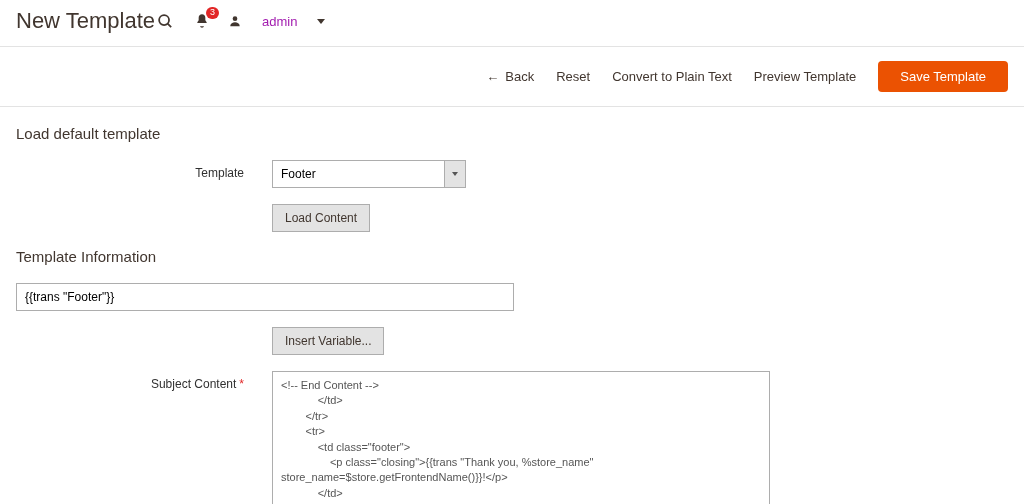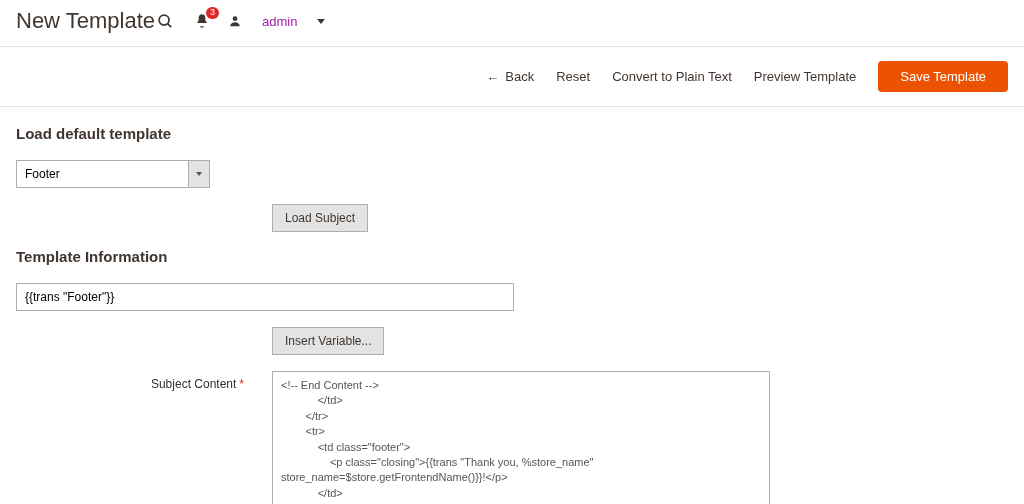--- a/index.html
+++ b/index.html
@@ -90,21 +90,21 @@
       padding: 8px 22px;
       font-size: 13px;
       cursor: pointer;
       border-radius: 4px;
     }
     .content {
       padding: 18px 16px;
     }
     .section-title {
       font-size: 15px;
-      font-weight: 700;
+      font-weight: 400;
       color: #41362f;
       margin-bottom: 18px;
     }
     .form-row {
       display: flex;
       align-items: flex-start;
       margin-bottom: 16px;
     }
     .form-label {
       width: 256px;
@@ -216,34 +216,35 @@
   <button class="action-link">Convert to Plain Text</button>
   <button class="action-link">Preview Template</button>
   <button class="btn-primary">Save Template</button>
 </div>
 
 <div class="content">
 
   <div class="section-title">Load default template</div>
 
   <div class="form-row">
+    <div class="form-label">Template</div>
     <div class="form-field">
       <div class="select-wrap">
         <input class="select-input" type="text" readonly="" value="Footer" style="">
         <button class="select-btn">
             <span class="caret-down"></span>
           </button>
       </div>
     </div>
   </div>
 
   <div class="form-row">
     <div class="form-label"></div>
     <div class="form-field">
-      <button class="btn-secondary">Load Subject</button>
+      <button class="btn-secondary">Load Content</button>
     </div>
   </div>
 
   <div class="section-title section-gap">Template Information</div>
 
 
   <div class="form-row">
     <div class="form-field">
       <input class="text-input" type="text" value="{{trans &quot;Footer&quot;}}" style="">
     </div>

